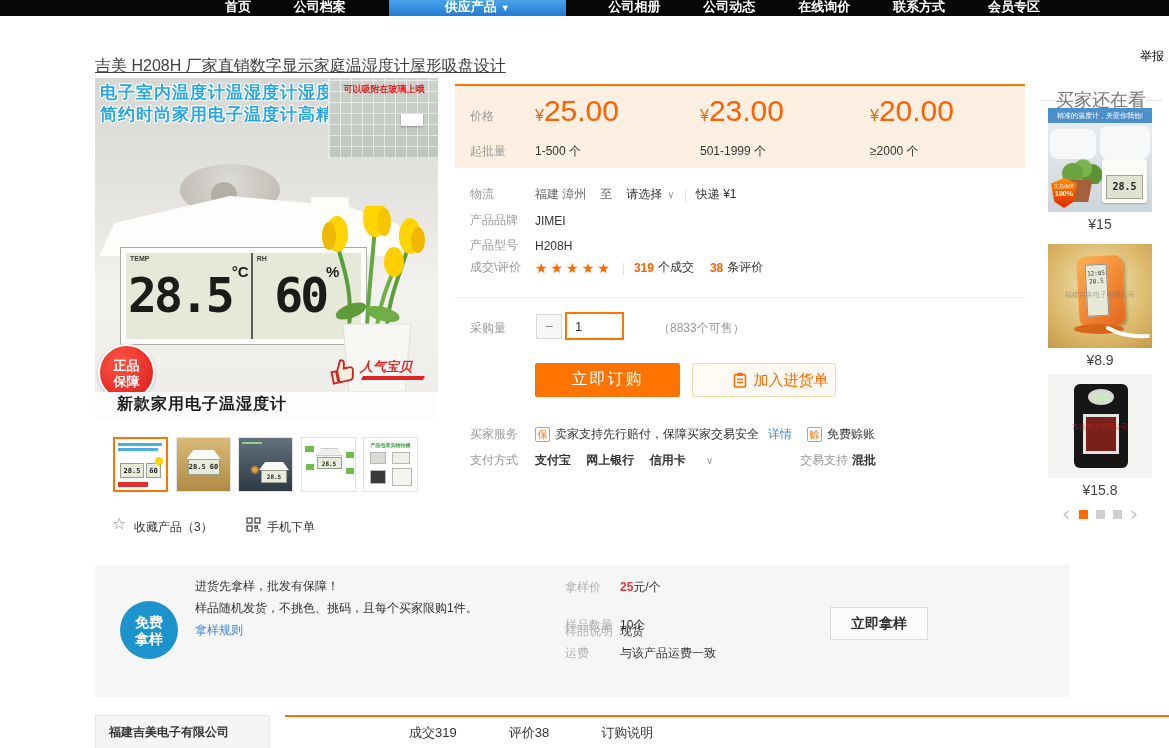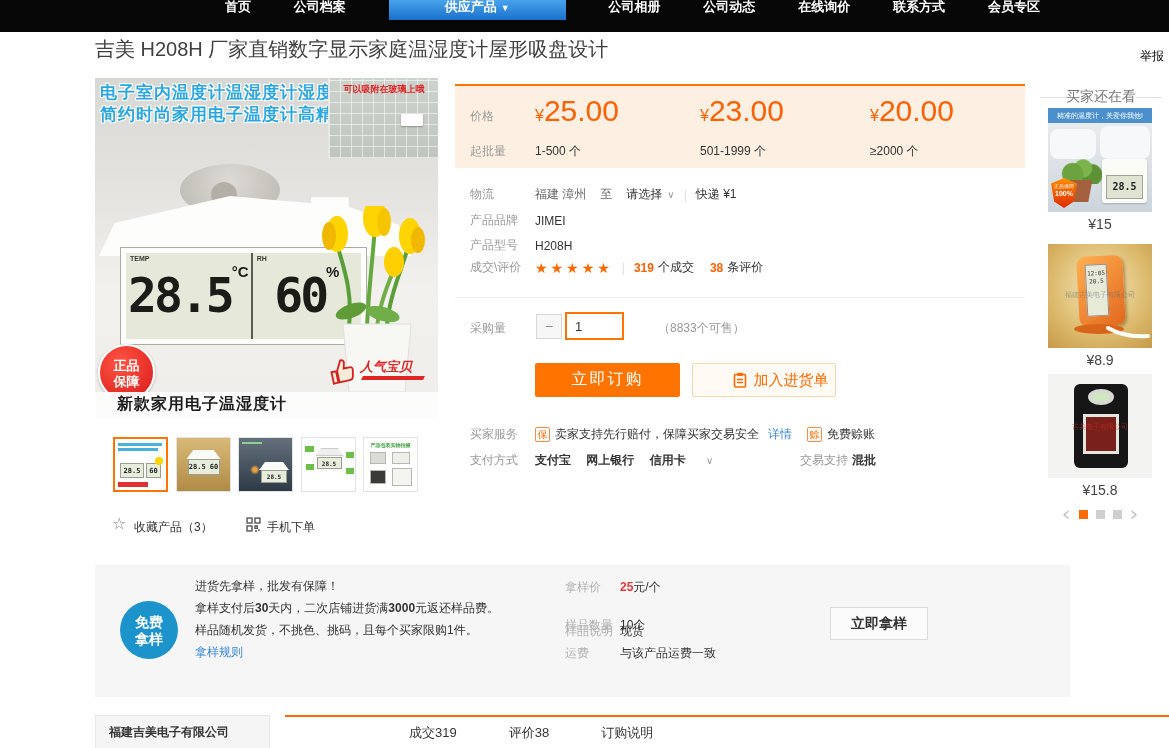--- a/index.html
+++ b/index.html
@@ -5,29 +5,29 @@
   * { box-sizing: border-box; margin: 0; padding: 0; }
   html,body { width:1169px; height:748px; }
   body {
     position: relative;
     font-family: "Liberation Sans", "DejaVu Sans", sans-serif;
     background: #fff; color: #333; overflow: hidden;
   }
   .abs { position: absolute; }
 
   
-  .nav { left:0; top:0; width:1169px; height:32px; background:#060606; overflow:hidden; }
+  .nav { left:0; top:0; width:1169px; height:16px; background:#060606; overflow:hidden; }
   .nav-inner { position:absolute; left:225px; top:-6px; width:815px; height:26px;
                display:flex; justify-content:space-between; align-items:stretch; }
   .nav-item { color:#fff; font-size:13px; font-weight:bold; line-height:26px; white-space:nowrap; cursor:pointer; }
   .nav-item.active { background:linear-gradient(180deg,#57b1f5 0%,#1a71cc 100%); padding:0 56px; }
   .nav-caret { font-size:9px; margin-left:4px; }
 
   
-  .page-title { left:95px; top:36px; font-size:20px; color:#404040; }
+  .page-title { left:95px; top:56px; font-size:16px; color:#404040;text-decoration:underline; }
   .report-link { left:1140px; top:48px; font-size:12px; color:#000000; cursor:pointer; }
 
   
   .main-img { left:95px; top:78px; width:343px; height:340px; overflow:hidden;
               background:linear-gradient(180deg,#d7d7d3 0%,#e6e5e1 38%,#f2f1ed 62%,#eeede9 100%); }
   .headline { left:5px; color:#2aa6e0; font-size:17px; font-weight:bold; letter-spacing:1px;
               text-shadow:1px 1px 0 #fff,-1px -1px 0 #fff,1px -1px 0 #fff,-1px 1px 0 #fff; white-space:nowrap; }
   .inset { left:233px; top:0; width:110px; height:80px;
            background: repeating-linear-gradient(90deg, rgba(255,255,255,.55) 0 1px, transparent 1px 11px),
                        repeating-linear-gradient(0deg, rgba(255,255,255,.55) 0 1px, transparent 1px 11px),
@@ -116,21 +116,21 @@
                 color:#ff6a00; font-size:10px; line-height:13px; text-align:center; padding:0 1px; margin-right:5px; }
 
   .pay-rel { position:relative; width:570px; }
   .pay-method { font-weight:bold; margin-right:12px; }
   .trade-label { position:absolute; left:265px; top:0; color:#999; }
   .trade-value { position:absolute; left:317px; top:0; font-weight:bold; }
 
   
   .sb-head { left:1040px; top:88px; width:122px; display:flex; align-items:center; }
   .sb-head .line { flex:1; height:1px; background:#e2e2e2; }
-  .sb-head .txt { margin:0 0; font-size:14px; color:#777; white-space:nowrap; }
+  .sb-head .txt { margin:0 0; font-size:18px; color:#777; white-space:nowrap; }
   .sb-card { left:1048px; width:104px; height:104px; overflow:hidden; cursor:pointer; position:absolute; }
   .sb-price { left:1048px; width:104px; text-align:center; font-size:14px; color:#444; }
   .sb1-banner { position:absolute; left:0; top:0; width:104px; height:15px; background:#4b90cc; color:#fff;
                 font-size:7px; line-height:15px; text-align:center; white-space:nowrap; overflow:hidden; }
   .sb1-scene { position:absolute; left:0; top:15px; width:104px; height:89px; background:linear-gradient(180deg,#e9ecef,#ccd5dc); }
   .pillow { position:absolute; background:#f7f8f9; border-radius:8px; }
   .pot { position:absolute; left:20px; bottom:10px; width:26px; height:22px; background:#a5613d;
          clip-path:polygon(6% 0,94% 0,78% 100%,22% 100%); }
   .plant { position:absolute; left:12px; bottom:28px; width:42px; height:26px;
            background:radial-gradient(circle at 30% 60%, #6da33f 30%, transparent 34%),
@@ -442,23 +442,20 @@
   <span class="pg-arrow">›</span>
 </div>
 
 <div class="abs sample">
   <div class="sample-badge">
     <div>免费</div>
     <div>拿样</div>
   </div>
   <div class="sample-text">
     <div>进货先拿样，批发有保障！</div>
-    <div>
-      <span>拿样支付后</span><b>30</b><span>天内，二次店铺进货满</span><b>3000</b><span>元返还样品费。</span>
-    </div>
     <div>样品随机发货，不挑色、挑码，且每个买家限购1件。</div>
     <div class="link">拿样规则</div>
   </div>
   <div class="sample-field" style="left:470px;top:14px;">
     <span class="sf-label">拿样价</span>
     <span class="sf-value"><span class="rednum">25</span><span>元/个</span></span>
   </div>
   <div class="sample-field" style="left:470px;top:52px;">
     <span class="sf-label">样品数量</span>
     <span class="sf-value">10个</span>

